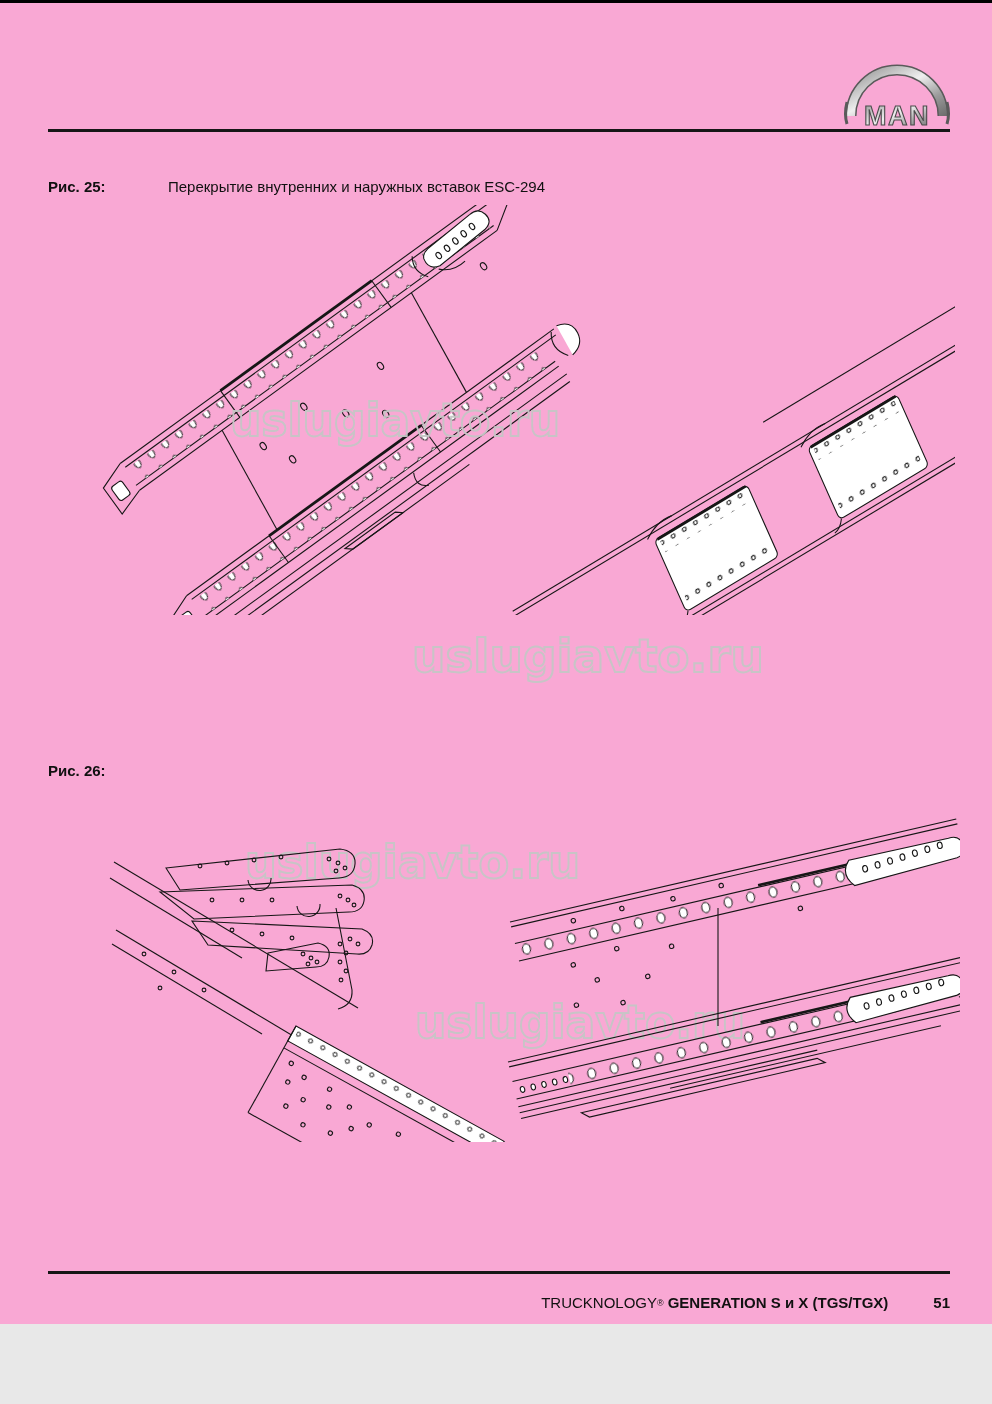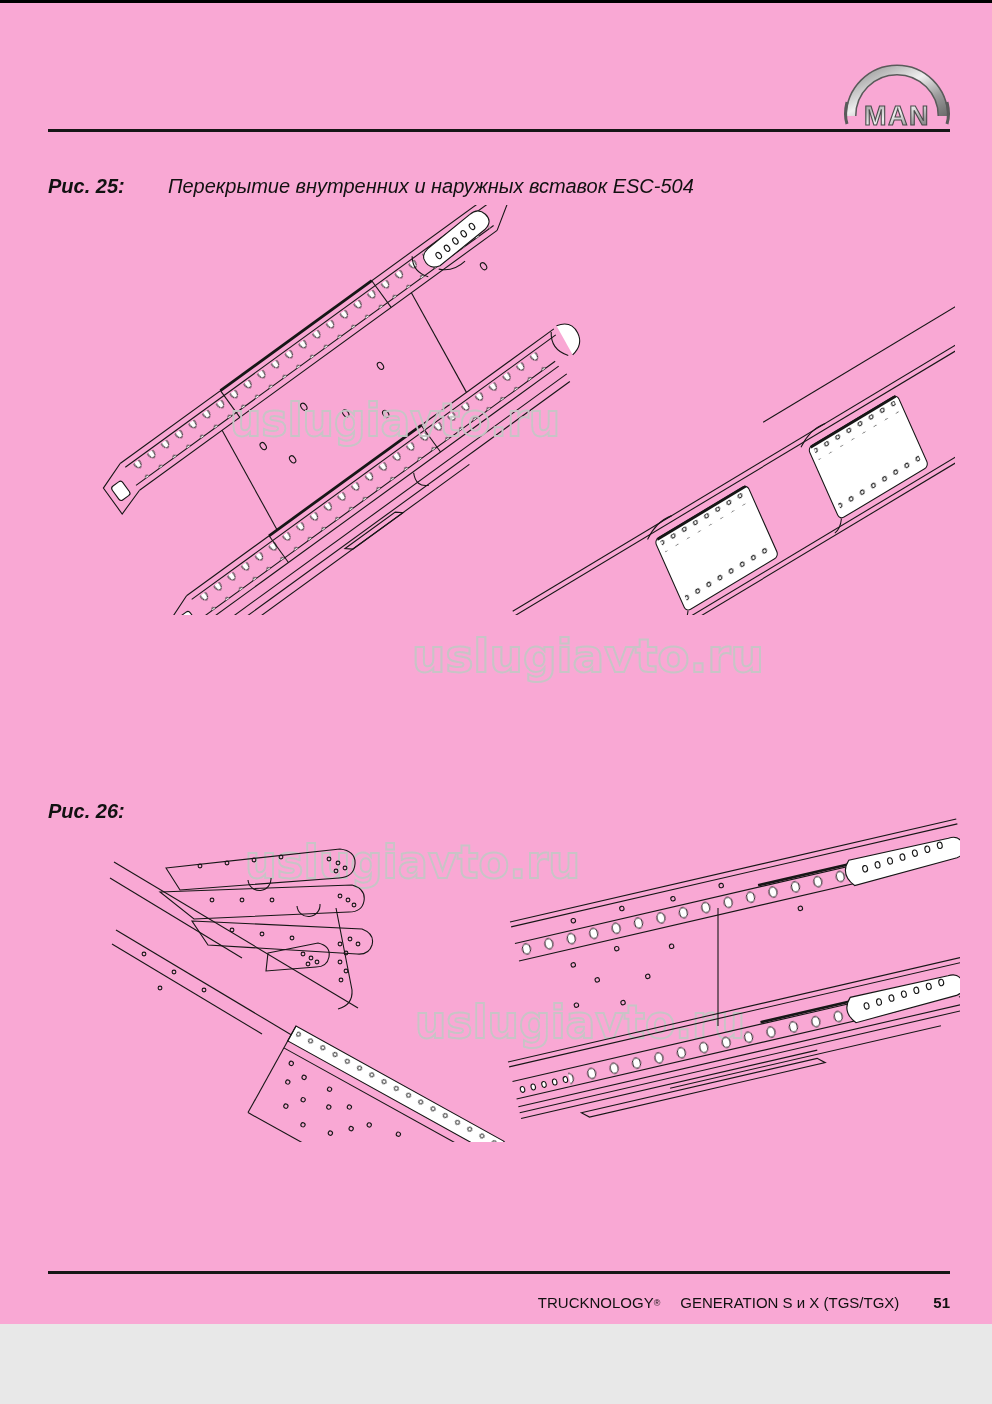--- a/index.html
+++ b/index.html
@@ -3,37 +3,37 @@
 <meta charset="utf-8">
 <style>
   html,body{margin:0;padding:0;background:#e8e8e8;}
   .page{position:relative;width:992px;height:1324px;background:#f9a8d4;overflow:hidden;
         font-family:"Liberation Sans",sans-serif;color:#111;}
   .scan-edge{position:absolute;top:0;left:0;width:992px;height:3px;background:#000;}
   .rule{position:absolute;left:48px;width:902px;height:3px;background:#161616;}
   .rule.header{top:129px;}
   .rule.footer{top:1271px;}
   .logo{position:absolute;left:840px;top:50px;width:114px;height:78px;}
-  .caption-row{position:absolute;left:48px;width:900px;display:flex;font-size:20px;line-height:19px;font-style:italic;}
+  .caption-row{position:absolute;left:48px;width:900px;display:flex;font-size:15px;line-height:19px;}
   .caption-row .cap-label{font-weight:bold;width:120px;flex:0 0 120px;}
   .fig-caption-25{top:177px;}
-  .fig-caption-26{top:802px;}
+  .fig-caption-26{top:761px;}
   .fig{position:absolute;}
   .fig.f25{left:95px;top:205px;width:860px;height:410px;}
   .fig.f26{left:100px;top:812px;width:860px;height:330px;}
   .bodytext{position:absolute;left:48px;top:651px;width:900px;font-size:15px;line-height:23.4px;}
   .bodytext p{margin:0;}
   .watermark{position:absolute;pointer-events:none;}
   .watermark text{font-family:"DejaVu Sans",sans-serif;font-weight:bold;font-size:46px;
                   fill:none;stroke:#c6c6c6;stroke-width:2;opacity:.95;}
   .footer-row{position:absolute;left:48px;top:1294px;width:902px;display:flex;
               justify-content:flex-end;align-items:center;font-size:15px;}
   .footer-row sup{font-size:9px;vertical-align:super;}
-  .footer-row .series{margin-left:20px;}
-  .footer-row .pagenum{font-weight:bold;margin-left:34px;}
+  .footer-row .series{margin-left:4px;font-weight:bold;}
+  .footer-row .pagenum{font-weight:bold;margin-left:45px;}
   svg{display:block;}
 </style>
 </head>
 <body>
 
 <div class="page">
   <div class="scan-edge"></div>
 
   <svg class="logo" viewBox="0 0 114 78">
     <defs>
@@ -50,21 +50,21 @@
       <path d="M7,52 q-3,12 0,22" fill="none" stroke="#5a5a5a" stroke-width="3"></path>
       <path d="M107,52 q3,12 0,22" fill="none" stroke="#5a5a5a" stroke-width="3"></path>
     </g>
     <text x="57" y="75" text-anchor="middle" font-family="Liberation Sans,sans-serif" font-size="27" font-weight="bold" letter-spacing="1.5" fill="url(#metal)" stroke="#4c4c4c" stroke-width="1.1">MAN</text>
   </svg>
 
   <div class="rule header"></div>
 
   <div class="caption-row fig-caption-25">
     <span class="cap-label">Рис. 25:</span>
-    <span class="cap-text">Перекрытие внутренних и наружных вставок ESC-504</span>
+    <span class="cap-text">Перекрытие внутренних и наружных вставок ESC-294</span>
   </div>
 
   <svg class="fig f25" viewBox="0 0 860 410">
     <defs>
       <pattern id="h17" width="17" height="20" patternUnits="userSpaceOnUse">
         <ellipse cx="8" cy="10" rx="3.1" ry="5" fill="#fff" stroke="#161616"></ellipse>
       </pattern>
       <pattern id="d13" width="13" height="12" patternUnits="userSpaceOnUse">
         <circle cx="6" cy="6" r="2" fill="#fff" stroke="#161616"></circle>
       </pattern>

